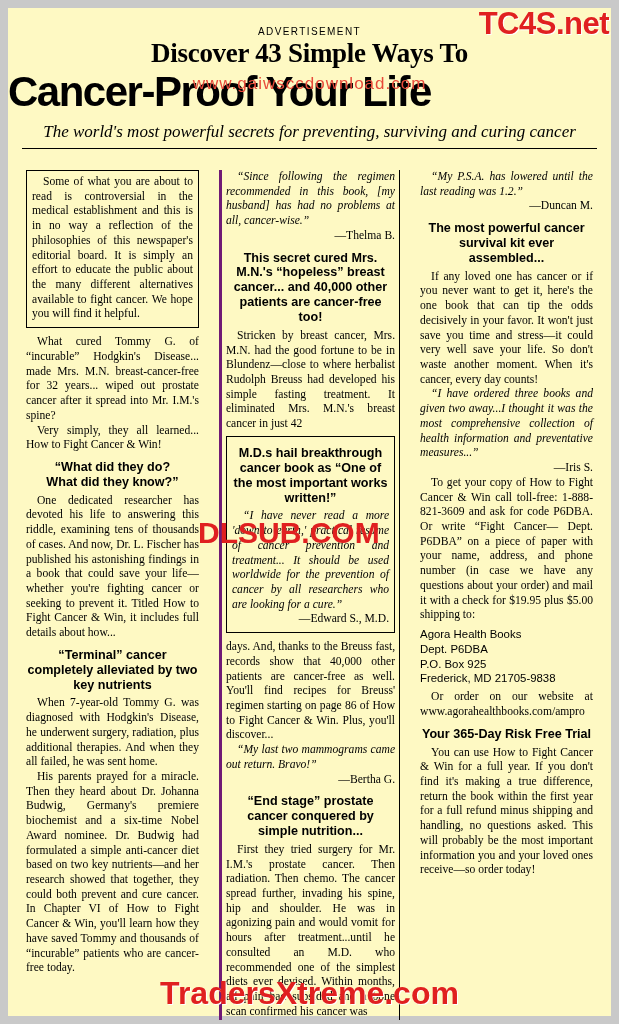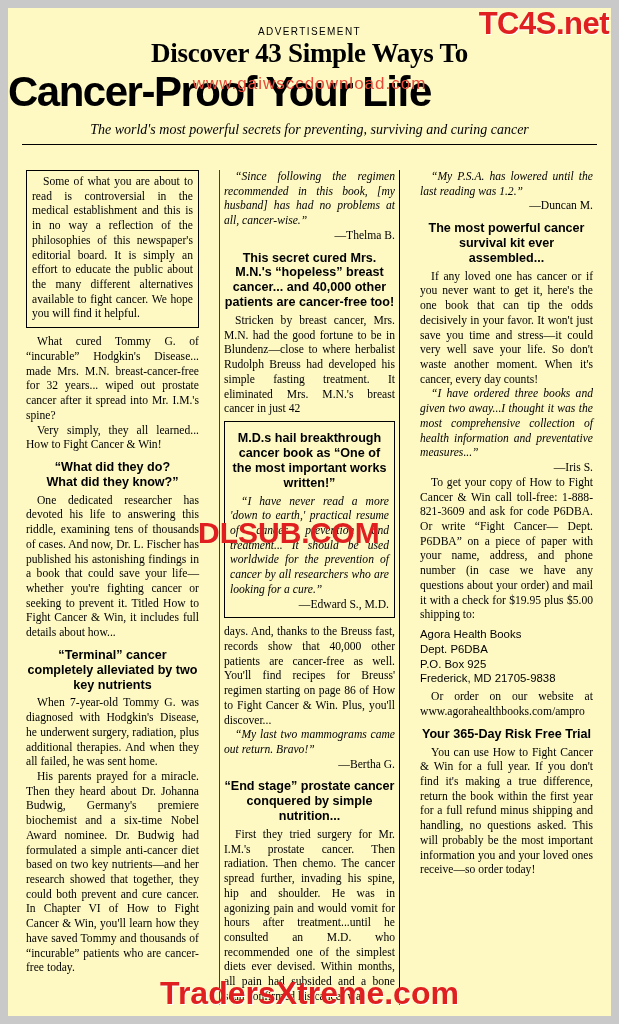--- a/index.html
+++ b/index.html
@@ -92,21 +92,21 @@
     font-family: "Liberation Sans", sans-serif;
     font-weight: bold;
     font-size: 42px;
     letter-spacing: -1.5px;
     margin-top: 2px;
     line-height: 1.0;
   }
   .subhead {
     text-align: center;
     font-style: italic;
-    font-size: 14px;
+    font-size: 17px;
     margin-top: 9px;
     margin-bottom: 6px;
   }
   .rule {
     border: none;
     border-top: 1px solid #000;
     margin: 5px 14px 0 14px;
   }
   .cols {
     position: absolute;
@@ -117,21 +117,21 @@
     gap: 16px;
   }
   .col {
     width: 185px;
     padding: 0 4px;
     box-sizing: border-box;
     font-size: 11.6px;
     line-height: 1.27;
     text-align: justify;
   }
-  .col.mid { border-left: 1px solid #701a75; border-right: 1px solid #000; }
+  .col.mid { border-left: 3px solid #701a75; border-right: 1px solid #000; }
   .col p {
     margin: 0;
     text-indent: 11px;
   }
   .col p.noindent { text-indent: 0; }
   .subhd {
     text-align: center;
     font-family: "Liberation Sans", sans-serif;
     font-weight: bold;
     font-size: 12.6px;

